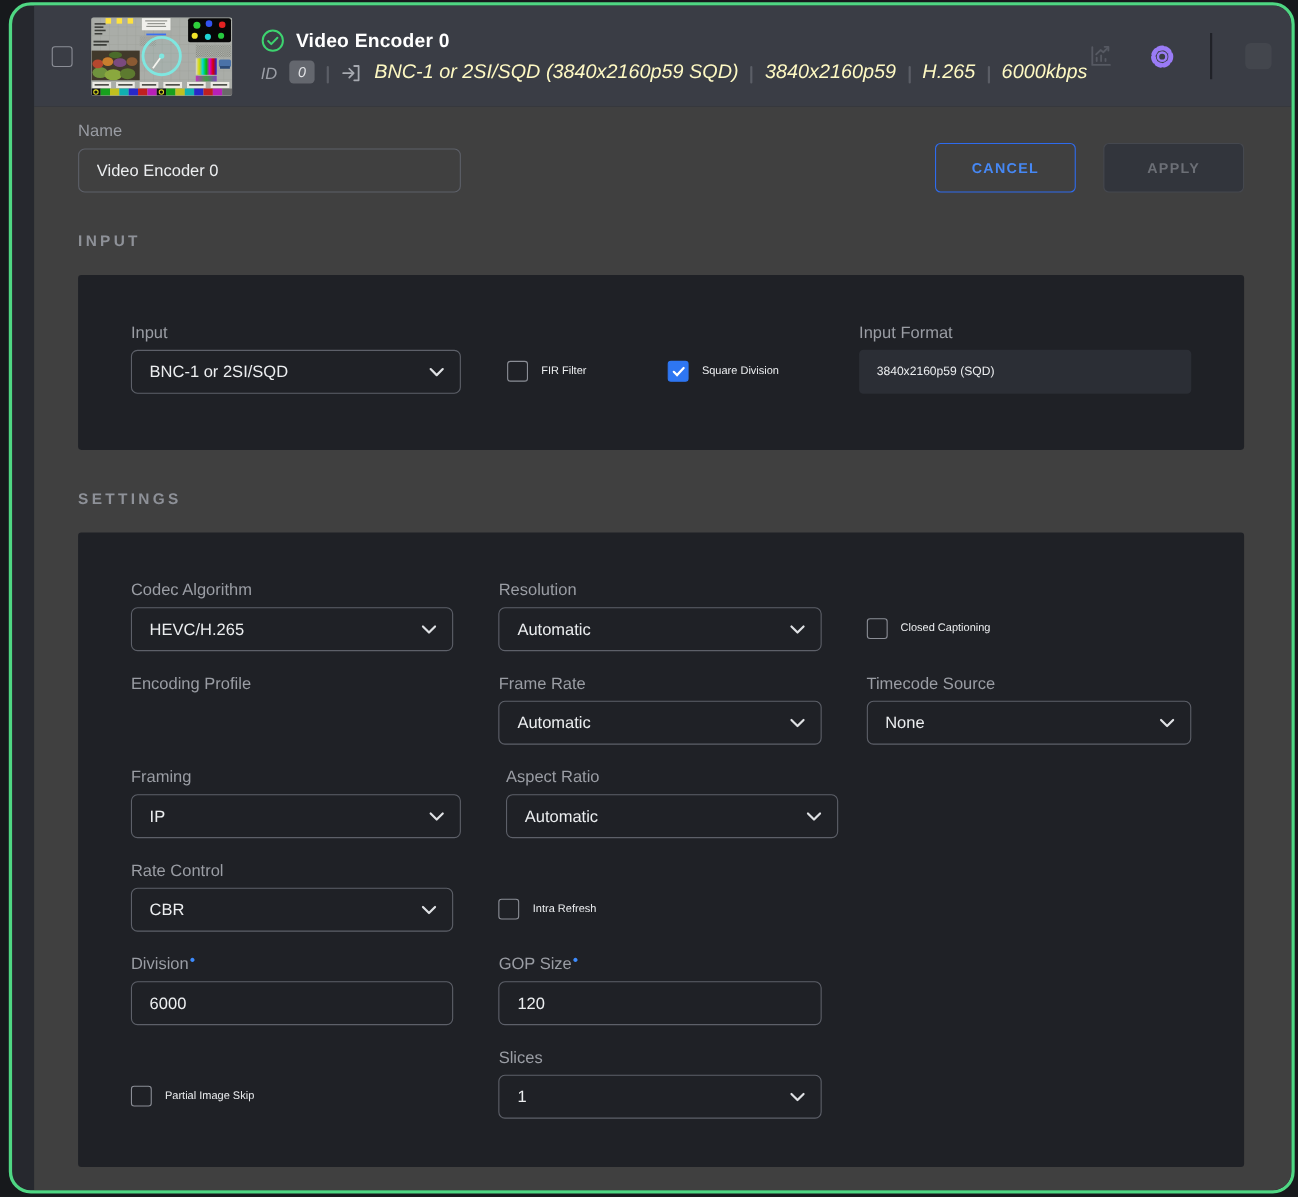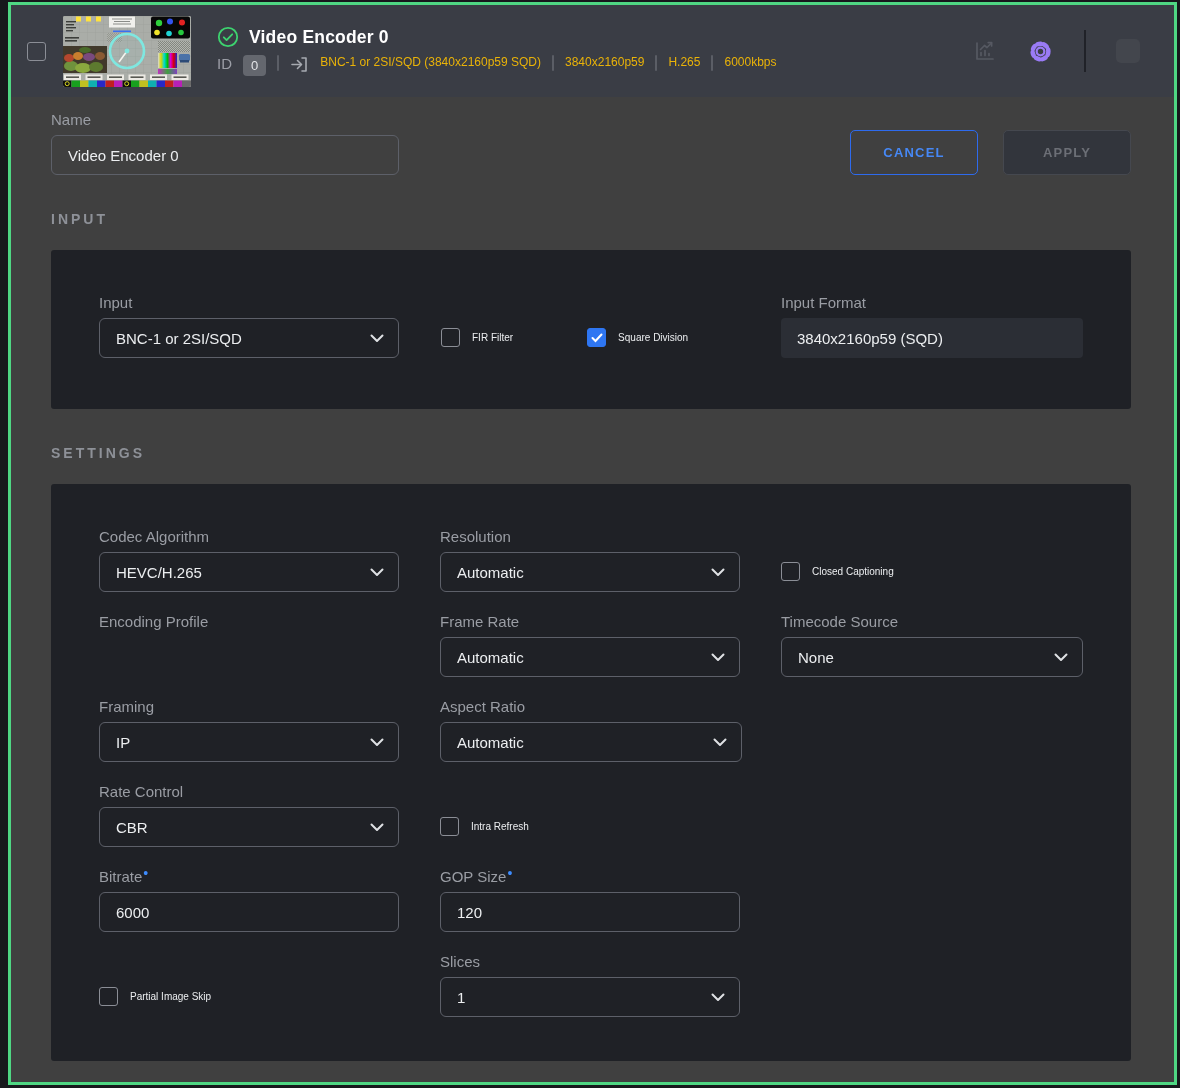--- a/index.html
+++ b/index.html
@@ -5,23 +5,23 @@
   * { box-sizing: border-box; margin: 0; padding: 0; }
   html,body { width:1180px; height:1088px; }
   body {
     background:#17191c;
     font-family:"Liberation Sans", sans-serif;
     position:relative;
     overflow:hidden;
   }
   .app {
     position:absolute; left:8px; top:2px; right:3px; bottom:3px;
-    border:3px solid #4fd783; border-radius:0;
+    border:3px solid #4fd783; border-radius:20px;
     background:#26282e; overflow:hidden;
-    display:flex; flex-direction:column;
+    display:flex; flex-direction:column;padding-left:20px;
   }
   
   .hdr {
     height:92px; flex:0 0 92px; background:#3a3d45;
     display:flex; align-items:center;
     padding:0 34px 0 16px;
   }
   .cb {
     width:19px; height:19px; border:1.5px solid #8b8e96; border-radius:3px;
     background:transparent; display:inline-flex; align-items:center; justify-content:center;
@@ -30,27 +30,27 @@
   .cb svg { display:none; }
   .cb.checked { background:#2e76f2; border-color:#2e76f2; }
   .cb.checked svg { display:block; }
   .thumb {
     width:128px; height:71px; margin-left:17px; border-radius:2px; overflow:hidden;
     flex:0 0 auto; background:#aaada8;
   }
   .hdr-info { margin-left:26px; display:flex; flex-direction:column; gap:7px; }
   .hdr-title-row { display:flex; align-items:center; gap:10px; }
   .hdr-title { color:#ffffff; font-size:17.5px; font-weight:700; letter-spacing:.2px; }
-  .hdr-meta-row { display:flex; align-items:flex-start; gap:11px; }
+  .hdr-meta-row { display:flex; align-items:flex-end; gap:11px;font-style:italic; }
   .meta-label { color:#9b9ea6; font-size:15px; }
   .badge {
     background:#64676e; color:#e3e4e7; font-size:13px; line-height:1;
     padding:4px 8px; border-radius:4px;
   }
-  .meta { color:#eab308; font-size:12px; white-space:nowrap; }
+  .meta { color:#fef9c3; font-size:18px; white-space:nowrap; }
   .vdiv { width:2px; height:16px; background:#5b5e66; border-radius:1px; }
   .hdr-actions { margin-left:auto; display:flex; align-items:center; gap:30px; }
   .icon-btn { display:inline-flex; cursor:pointer; }
   .hdr-vline { width:2px; height:42px; background:#202228; }
   .hdr-square { width:24px; height:24px; border-radius:5px; background:#43464d; cursor:pointer; }
   
   .form-body { flex:1; padding:14px 43px 0 40px; background:#404040; }
   .name-row { display:flex; align-items:flex-end; }
   .field { display:flex; flex-direction:column; gap:7px; }
   .field > label { color:#9a9da4; font-size:15px; }
@@ -75,21 +75,21 @@
   .settings-panel { padding:44px 48px 44px 48px; }
   .s-row { display:flex; gap:41px; margin-bottom:21px; }
   .s-row:last-child { margin-bottom:0; }
   .select {
     height:40px; border:1px solid #5d6069; border-radius:6px; background:transparent;
     display:flex; align-items:center; justify-content:space-between;
     padding:0 14px 0 16px; color:#eceef0; font-size:15px; cursor:pointer;
   }
   .readonly-field {
     height:40px; background:#2b2e35; border-radius:4px;
-    display:flex; align-items:center; padding:0 16px; color:#eceef0; font-size:15px;
+    display:flex; align-items:center; padding:0 16px; color:#eceef0; font-size:11px;
   }
   .cb-row { display:inline-flex; align-items:center; gap:12px; cursor:pointer; }
   .cb-label { color:#eceef0; font-size:10px; white-space:nowrap; }
   .cb-cell { padding-top:34px; display:flex; align-items:flex-start; }
   .req { color:#3d8bfd; font-size:14px; position:relative; top:-4px; margin-left:1px; }
   .ml-auto { margin-left:auto; }
   .fir-offset { margin-left:42px; }
   .sqd-offset { margin-left:74px; }
 </style>
 </head>
@@ -407,21 +407,21 @@
               
             </span>
             <span class="cb-label">Intra Refresh</span>
           </label>
         </div>
         <div class="w302"></div>
       </div>
 
       <div class="s-row">
         <div class="field w300">
-          <label><span>Bitrate</span><span class="req">•</span></label>
+          <label><span>Division</span><span class="req">•</span></label>
           <input type="text" class="text-input" value="6000" style="">
         </div>
         <div class="field w300">
           <label><span>GOP Size</span><span class="req">•</span></label>
           <input type="text" class="text-input" value="120" style="">
         </div>
         <div class="w302"></div>
       </div>
 
       <div class="s-row">

